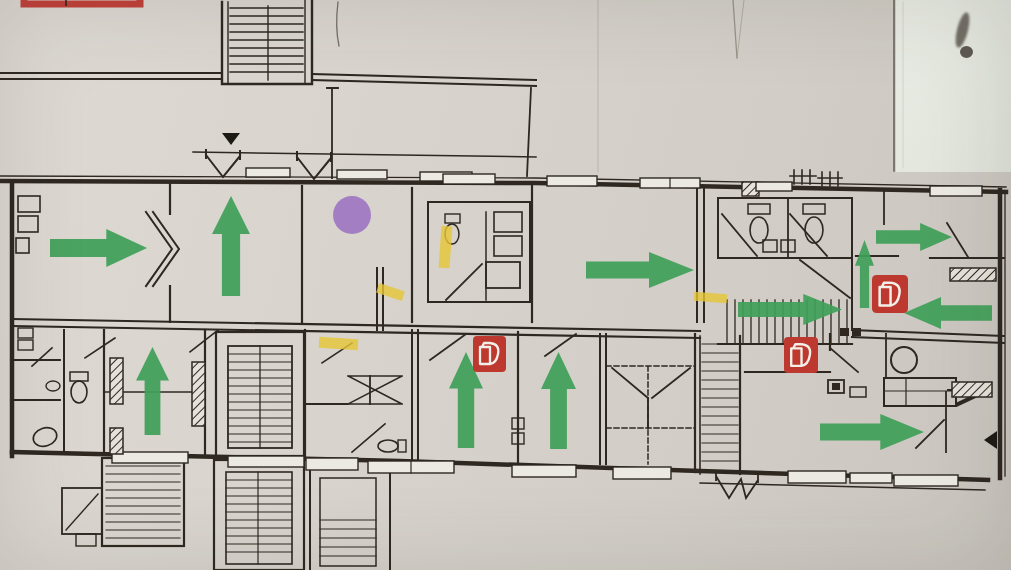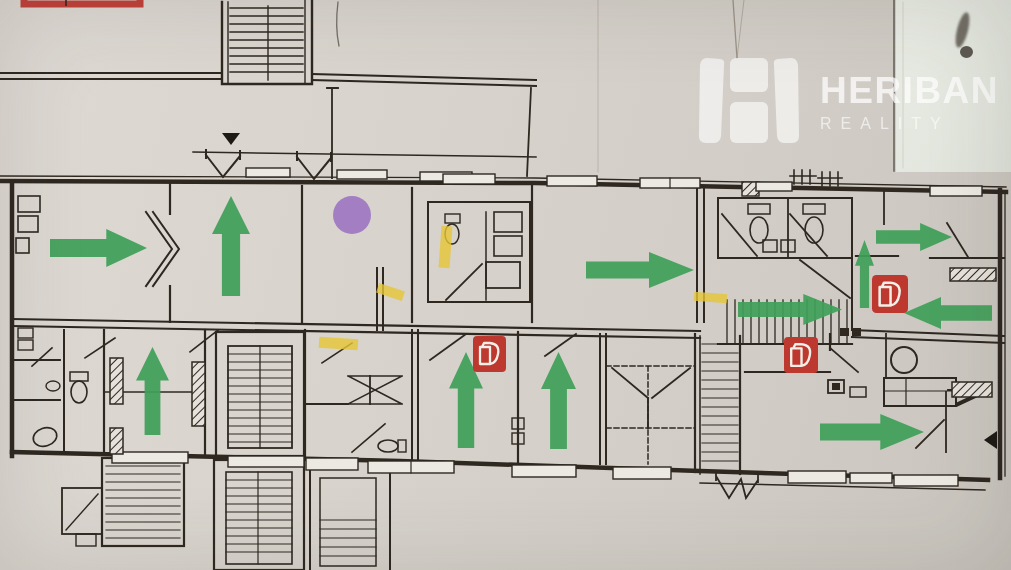--- a/index.html
+++ b/index.html
@@ -300,27 +300,13 @@
         <circle cx="352" cy="215" r="19" fill="#9b72c1" opacity="0.88"></circle>
         <rect x="440" y="226" width="11" height="42" fill="#e6c636" opacity="0.8" transform="rotate(4 445.5 247)"></rect>
         <rect x="377" y="287" width="27" height="10" fill="#e6c636" opacity="0.8" transform="rotate(18 390.5 292)"></rect>
         <rect x="694" y="293" width="33" height="9" fill="#e6c636" opacity="0.8" transform="rotate(4 710.5 297.5)"></rect>
         <rect x="319" y="338" width="39" height="11" fill="#e6c636" opacity="0.8" transform="rotate(4 338.5 343.5)"></rect>
         <polygon points="222,133 240,133 231,145" fill="#1d1914"></polygon>
         <polygon points="997,431 997,449 984,440" fill="#1d1914"></polygon>
       </g>
   </svg>
 
-  <div class="watermark">
-    <svg class="wm-icon" viewBox="0 0 110 90">
-      <g fill="#ffffff">
-        <path d="M6,9 Q7,2 13,2 L26,3 Q31,3 30,9 L27,80 Q26,87 20,87 L12,87 Q5,87 5,80 Z"></path>
-        <path d="M104,9 Q103,2 97,2 L84,3 Q79,3 80,9 L83,80 Q84,87 90,87 L98,87 Q105,87 105,80 Z"></path>
-        <rect x="36" y="2" width="38" height="34" rx="6"></rect>
-        <rect x="36" y="46" width="38" height="41" rx="6"></rect>
-      </g>
-    </svg>
-    <div class="wm-text">
-      <span class="wm-name">HERIBAN</span>
-      <span class="wm-tagline">REALITY</span>
-    </div>
-  </div>
 </div>
 
 </body></html>

